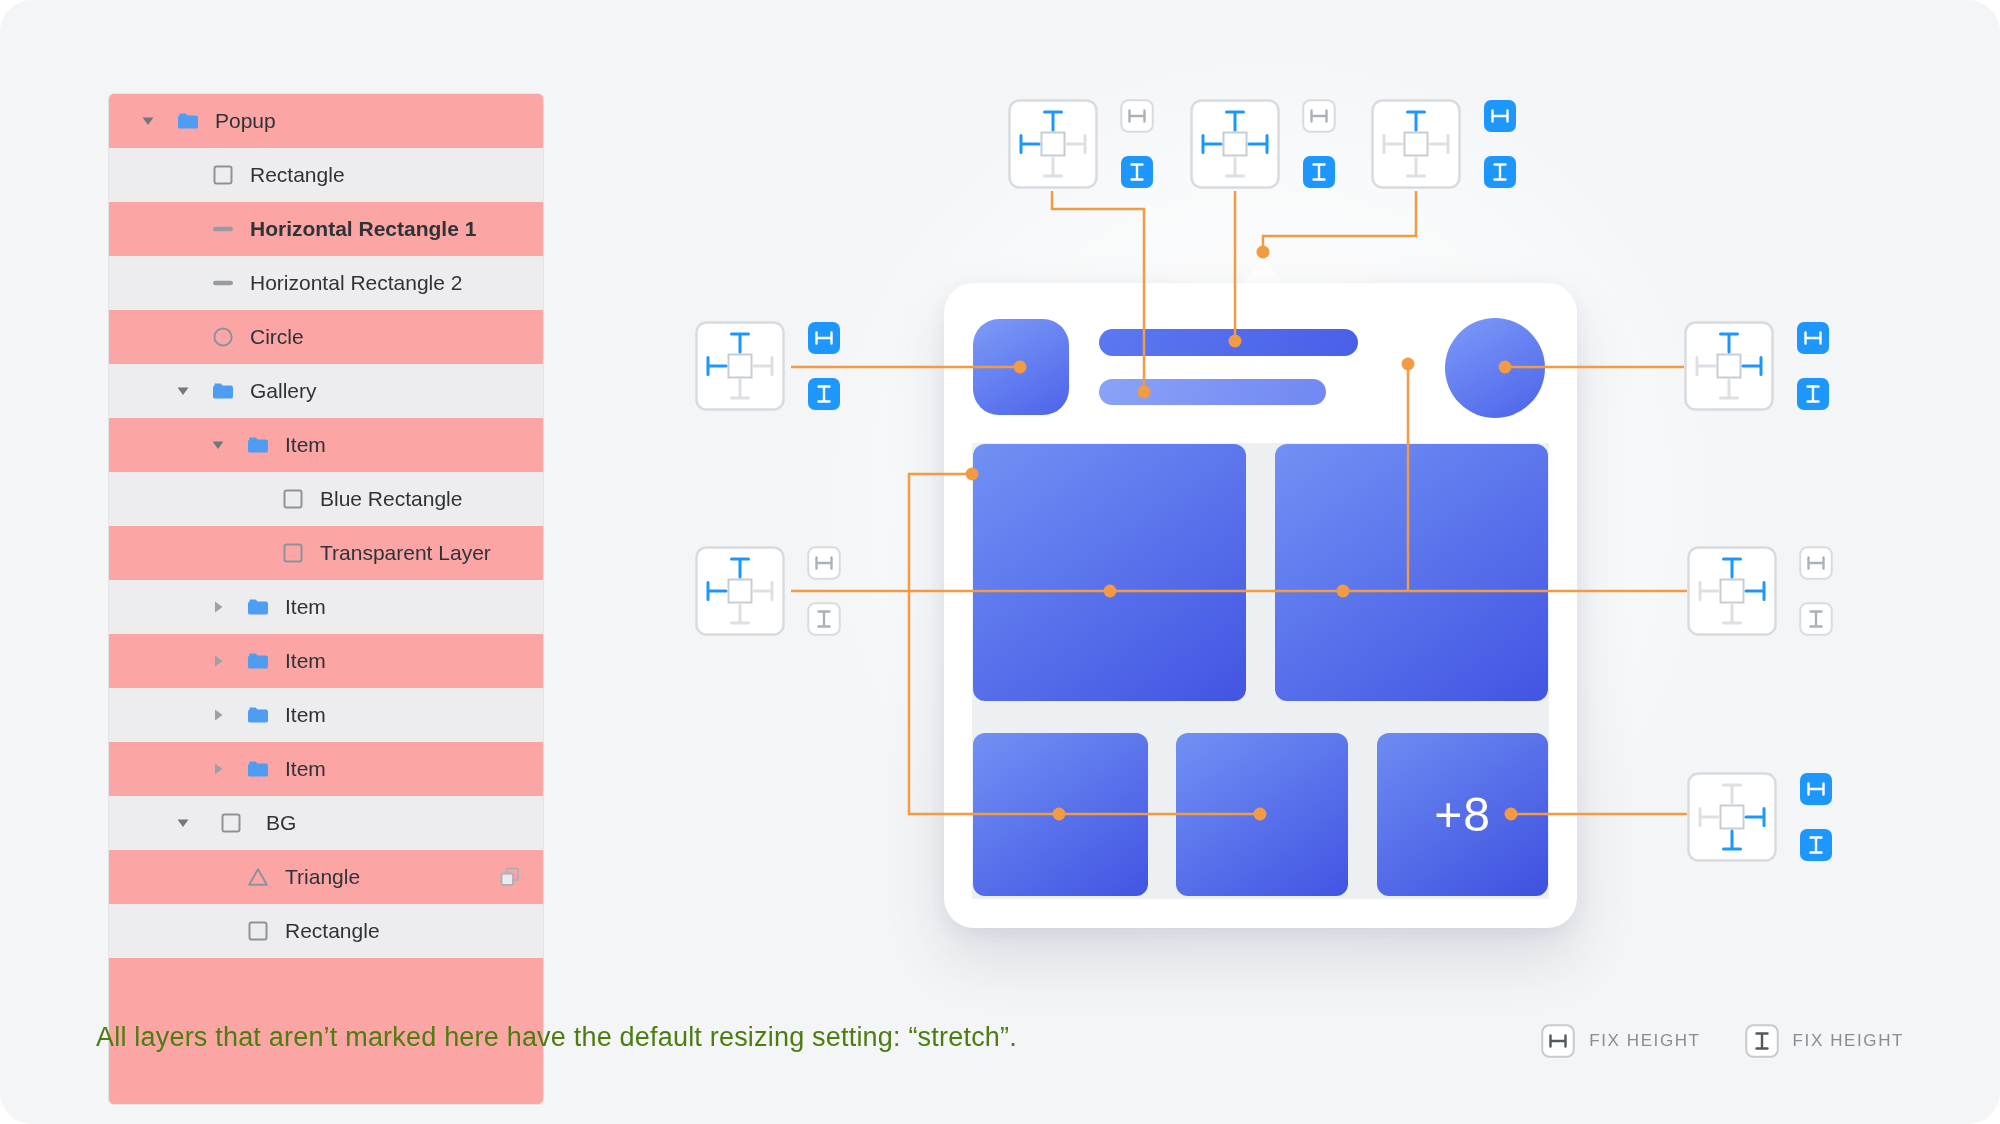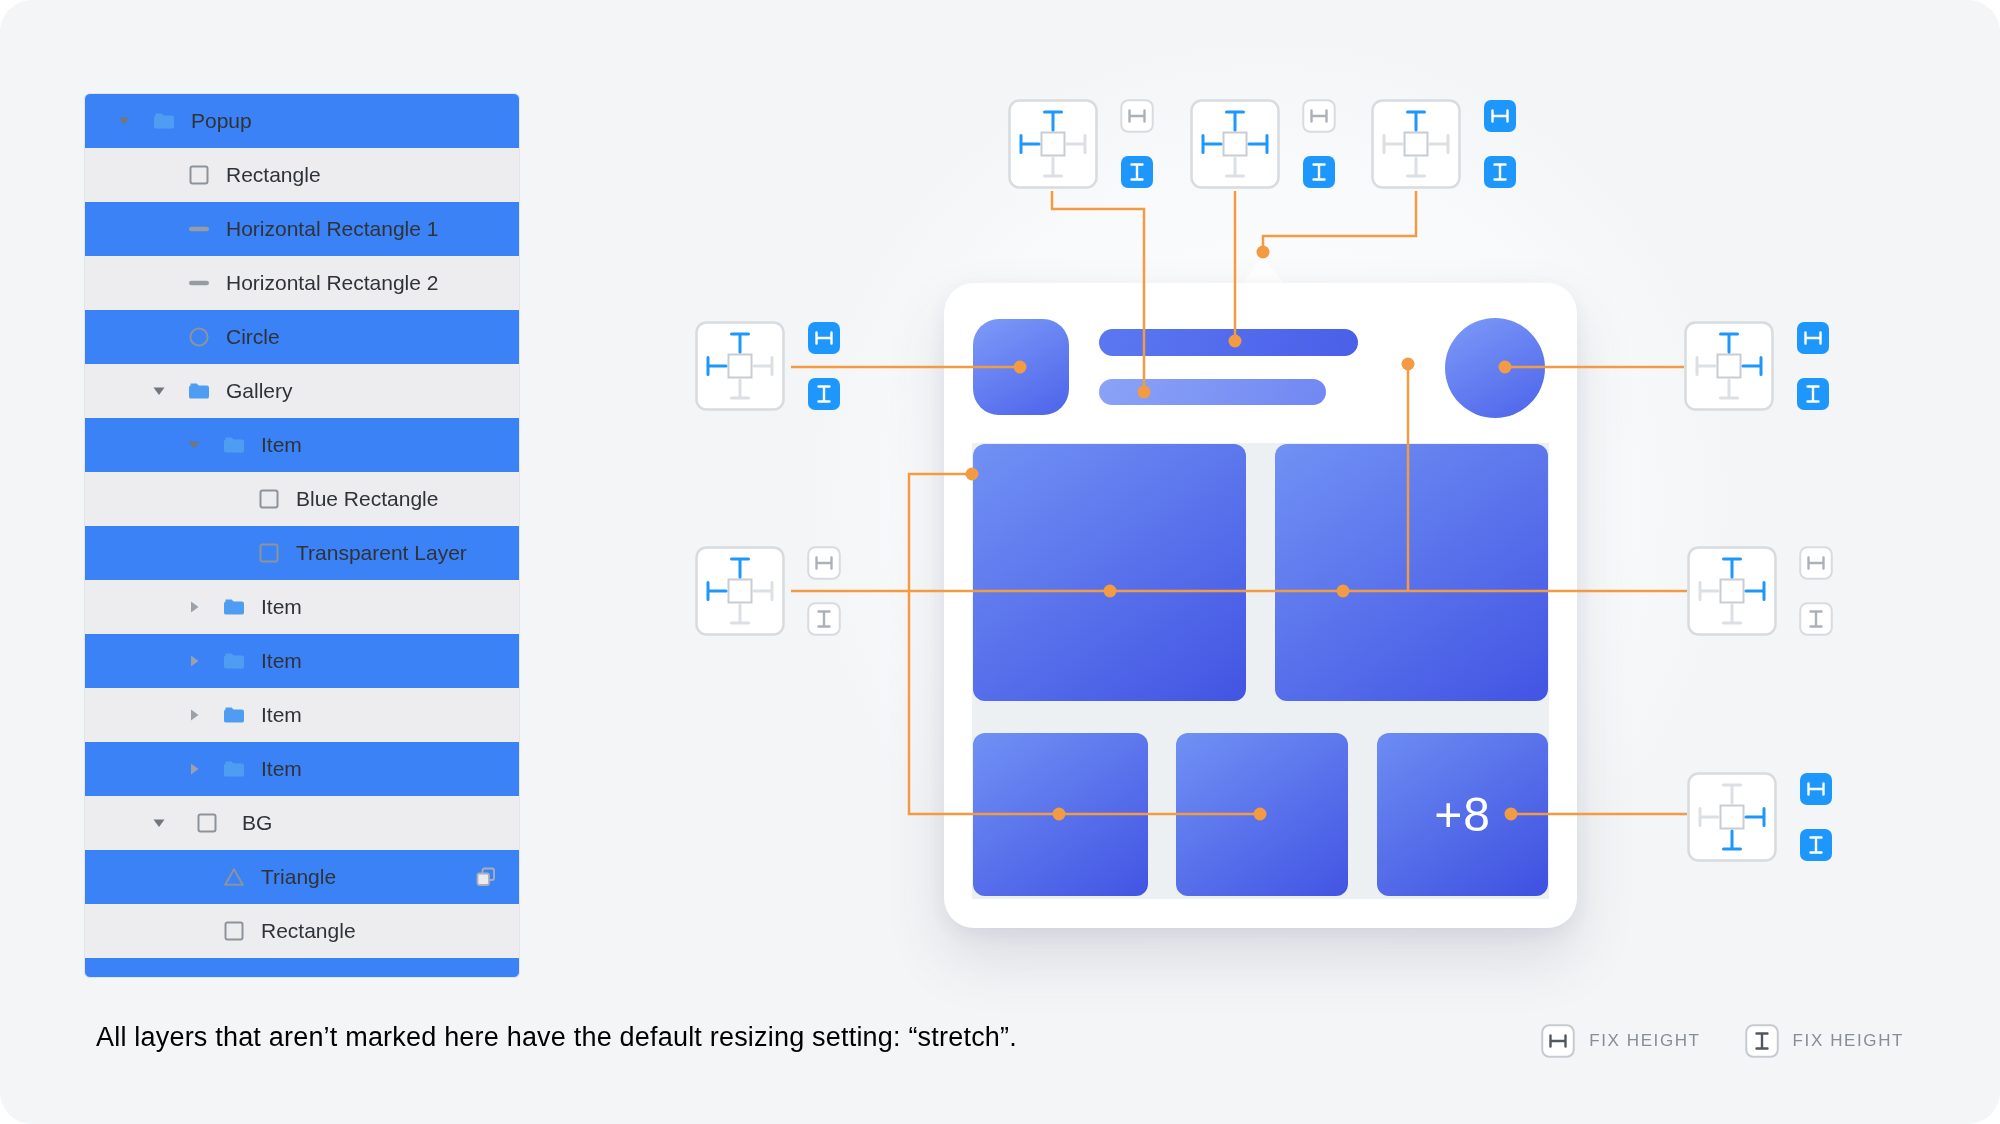--- a/index.html
+++ b/index.html
@@ -3,22 +3,22 @@
 <meta charset="utf-8">
 <style>
   * { box-sizing: border-box; margin: 0; padding: 0; }
   html,body { background:#ffffff; }
   body { font-family: "Liberation Sans", sans-serif; width:2000px; height:1124px; }
   .page { position:relative; width:2000px; height:1124px; background:#f4f5f6; border-radius:32px; overflow:hidden; }
   .glow { position:absolute; left:810px; top:40px; width:920px; height:920px; border-radius:50%;
           background: radial-gradient(circle, rgba(255,255,255,0.95) 0%, rgba(252,253,254,0.55) 52%, rgba(255,255,255,0) 72%); }
 
   
-  .layers-panel { position:absolute; left:84px; top:93px; width:436px; height:885px;
-                  background:#3b82f6; border:1px solid #e3e4e7; border-radius:6px; overflow:hidden; z-index:3; }
+  .layers-panel { position:absolute; left:108px; top:93px; width:436px; height:1012px;
+                  background:#fca5a5; border:1px solid #e3e4e7; border-radius:6px; overflow:hidden; z-index:3; }
   .layer-row { display:flex; align-items:center; height:54px; font-size:21px; color:#2f3338; cursor:default; }
   .layer-row.alt { background:#ededef; }
   .disclosure { flex:0 0 36px; display:flex; align-items:center; }
   .layer-icon { flex:0 0 26px; width:26px; height:26px; display:flex; align-items:center; justify-content:center; }
   .layer-label { margin-left:14px; white-space:nowrap; }
   .mask-badge { margin-left:auto; margin-right:20px; width:26px; height:26px; }
 
   
   .card { position:absolute; left:944px; top:283px; width:633px; height:645px; background:#fff; border-radius:30px;
           box-shadow: 0 30px 60px rgba(62,72,110,0.14), 0 6px 18px rgba(62,72,110,0.07); z-index:2; }
@@ -44,21 +44,21 @@
   
   .connectors { position:absolute; left:0; top:0; z-index:4; pointer-events:none; }
 
   
   .cgroup { position:absolute; display:flex; z-index:5; }
   .pin-box { width:90px; height:90px; }
   .fix-col { display:flex; flex-direction:column; justify-content:space-between; height:90px; margin-left:22px; }
   .fix-ic { width:34px; height:34px; }
 
   
-  .caption { position:absolute; left:96px; top:1022px; font-size:27px; color:#000000; letter-spacing:0.2px; z-index:3; }
+  .caption { position:absolute; left:96px; top:1022px; font-size:27px; color:#4d7c0f; letter-spacing:0.2px; z-index:3; }
   .legend { position:absolute; right:96px; top:1024px; display:flex; align-items:center; z-index:3;
             color:#878d96; font-size:17px; letter-spacing:1.6px; }
   .legend .lg-icon { width:34px; height:34px; }
   .legend .lg-label { margin-left:14px; }
   .legend .lg-gap { width:44px; }
 </style>
 </head>
 <body>
 
 <div class="page">
@@ -81,21 +81,21 @@
       </div>
       <div class="layer-row alt" style="padding-left: 65px;">
         <span class="disclosure"></span>
         <span class="layer-icon">
           <svg width="26" height="26" viewBox="0 0 26 26">
             <rect x="4.5" y="4.5" width="17" height="17" rx="2" fill="none" stroke="#8d939b" stroke-width="2"></rect>
           </svg>
         </span>
         <span class="layer-label">Rectangle</span>
       </div>
-      <div class="layer-row" style="padding-left: 65px;">
+      <div class="layer-row" style="padding-left: 65px; font-weight: bold;">
         <span class="disclosure"></span>
         <span class="layer-icon">
           <svg width="26" height="26" viewBox="0 0 26 26">
             <rect x="3" y="10.7" width="20" height="4.6" rx="2.2" fill="#969ca4"></rect>
           </svg>
         </span>
         <span class="layer-label">Horizontal Rectangle 1</span>
       </div>
       <div class="layer-row alt" style="padding-left: 65px;">
         <span class="disclosure"></span>

